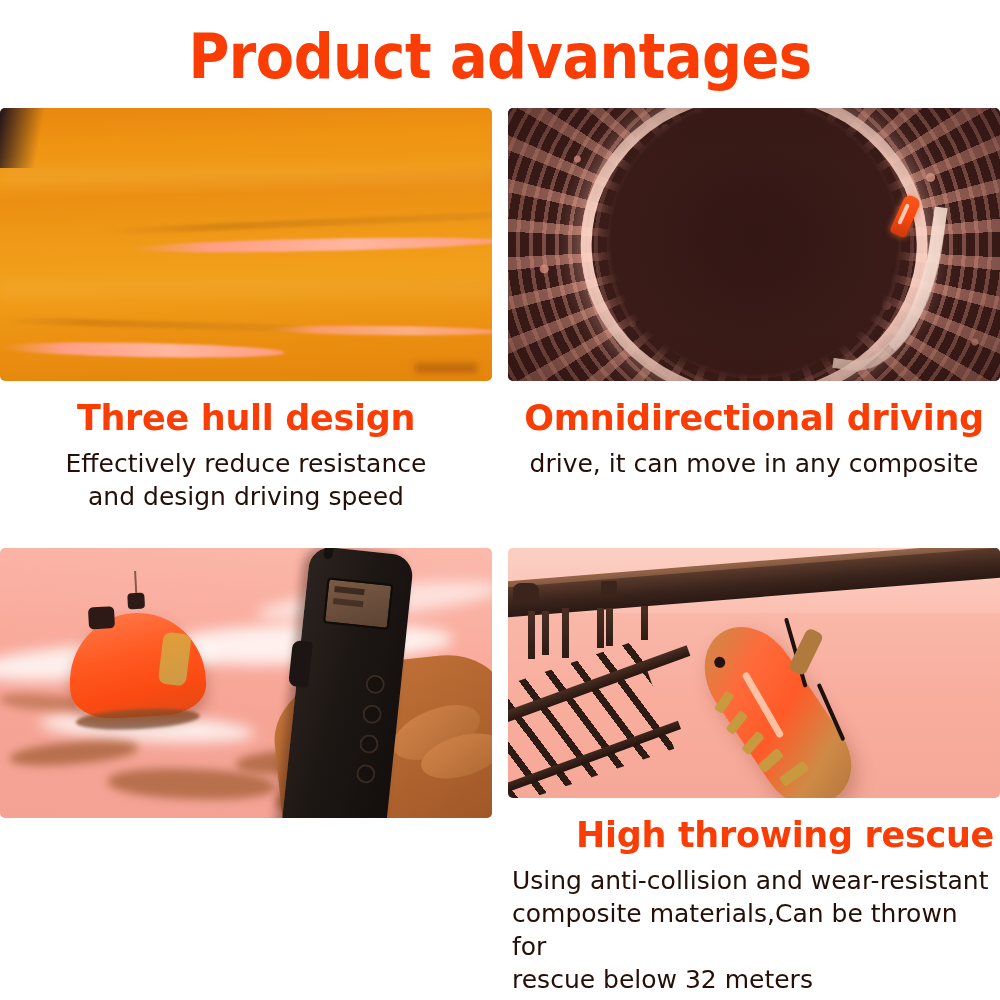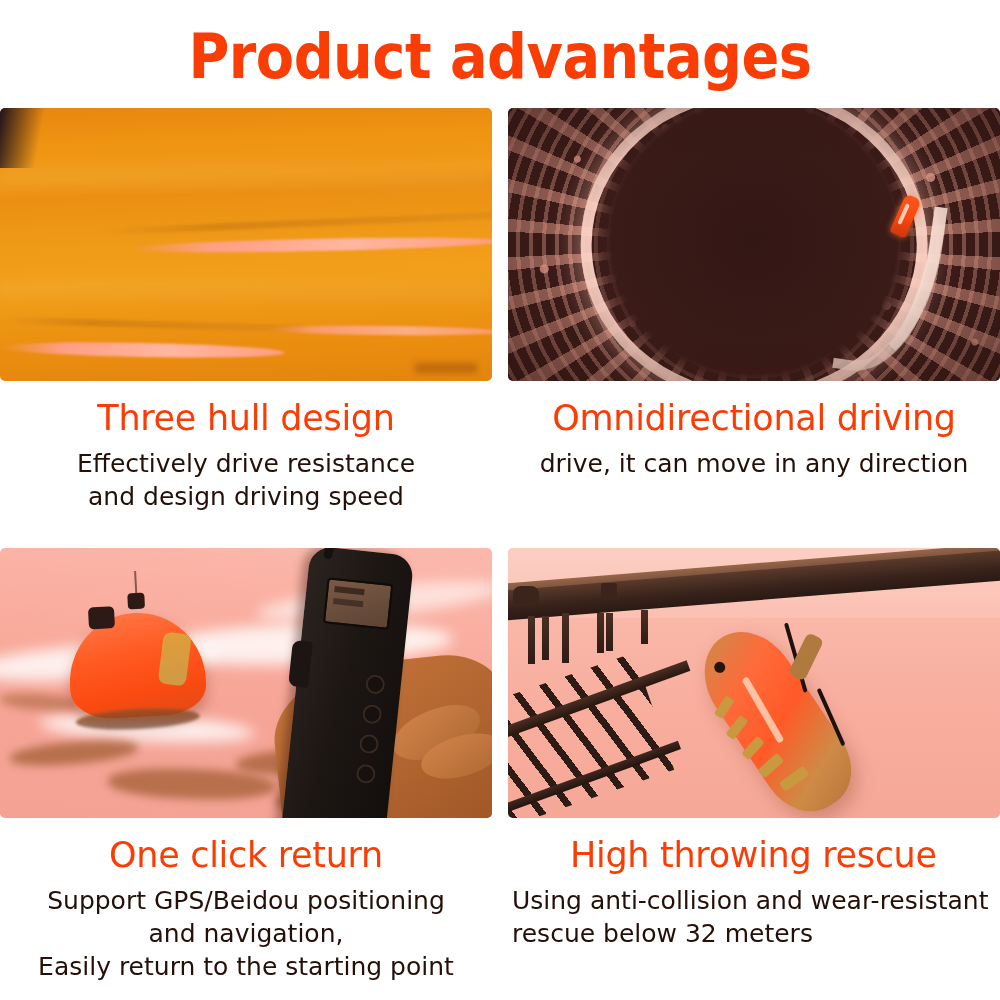--- a/index.html
+++ b/index.html
@@ -66,34 +66,34 @@
   }
   .row-2 .media { height: 270px; }
 
   .caption {
     padding-top: 16px;
     text-align: center;
   }
   .card-title {
     font-size: 35px;
     line-height: 42px;
-    font-weight: 400;
+    font-weight: 700;
     color: #fa3c05;
     letter-spacing: -0.3px;
     white-space: nowrap;
   }
   .card-desc {
     margin-top: 8px;
     font-size: 25px;
     line-height: 33px;
     font-weight: 400;
     color: #241008;
   }
   .card.align-left .caption { text-align: left; padding-left: 4px; }
-  .card.align-left .card-title { text-align: left; padding-left: 58px; }
+  .card.align-left .card-title { text-align: center; padding-left: 58px; }
 
   
   .art-hull {
     width: 100%;
     height: 100%;
     background:
       linear-gradient(100deg, rgba(20,12,30,0.95) 0%, rgba(20,12,30,0.0) 9%) top left / 100% 22% no-repeat,
       linear-gradient(178deg,
         #e8870f 0%,
         #ef9413 14%,
@@ -526,41 +526,41 @@
             <div class="hull-edge he2"></div>
             <div class="hull-streak hs1"></div>
             <div class="hull-streak hs2"></div>
             <div class="hull-streak hs3"></div>
             <div class="hull-tail"></div>
           </div>
         </div>
         <div class="caption">
           <div class="card-title">Three hull design</div>
           <div class="card-desc">
-            <div>Effectively drive resistance</div>
+            <div>Effectively reduce resistance</div>
             <div>and design driving speed</div>
           </div>
         </div>
       </div>
 
       <div class="card">
         <div class="media">
           <div class="art-aerial">
             <div class="aerial-foam"></div>
             <div class="aerial-dark-core"></div>
             <div class="aerial-ring"></div>
             <div class="aerial-wake"></div>
             <div class="aerial-boat"></div>
             <div class="aerial-vign"></div>
           </div>
         </div>
         <div class="caption">
           <div class="card-title">Omnidirectional driving</div>
           <div class="card-desc">
-            <div>drive, it can move in any direction</div>
+            <div>drive, it can move in any composite</div>
           </div>
         </div>
       </div>
 
     </div>
 
     <div class="row row-2">
 
       <div class="card left">
         <div class="media">
@@ -587,28 +587,20 @@
             </div>
             <div class="remote">
               <div class="remote-ant"></div>
               <div class="remote-screen"></div>
               <div class="remote-trigger"></div>
               <div class="remote-btn rb1"></div>
               <div class="remote-btn rb2"></div>
               <div class="remote-btn rb3"></div>
               <div class="remote-btn rb4"></div>
             </div>
-          </div>
-        </div>
-        <div class="caption">
-          <div class="card-title">One click return</div>
-          <div class="card-desc">
-            <div>Support GPS/Beidou positioning</div>
-            <div>and navigation,</div>
-            <div>Easily return to the starting point</div>
           </div>
         </div>
       </div>
 
       <div class="card align-left">
         <div class="media">
           <div class="art-throw">
             <div class="sky"></div>
             <div class="post po3"></div>
             <div class="post po4"></div>
@@ -636,20 +628,21 @@
               <div class="tb-strap ts1"></div>
               <div class="tb-strap ts2"></div>
               <div class="tb-fin"></div>
             </div>
           </div>
         </div>
         <div class="caption">
           <div class="card-title">High throwing rescue</div>
           <div class="card-desc">
             <div>Using anti-collision and wear-resistant</div>
+            <div>composite materials,Can be thrown for</div>
             <div>rescue below 32 meters</div>
           </div>
         </div>
       </div>
 
     </div>
 
   </div>
 </div>
 

